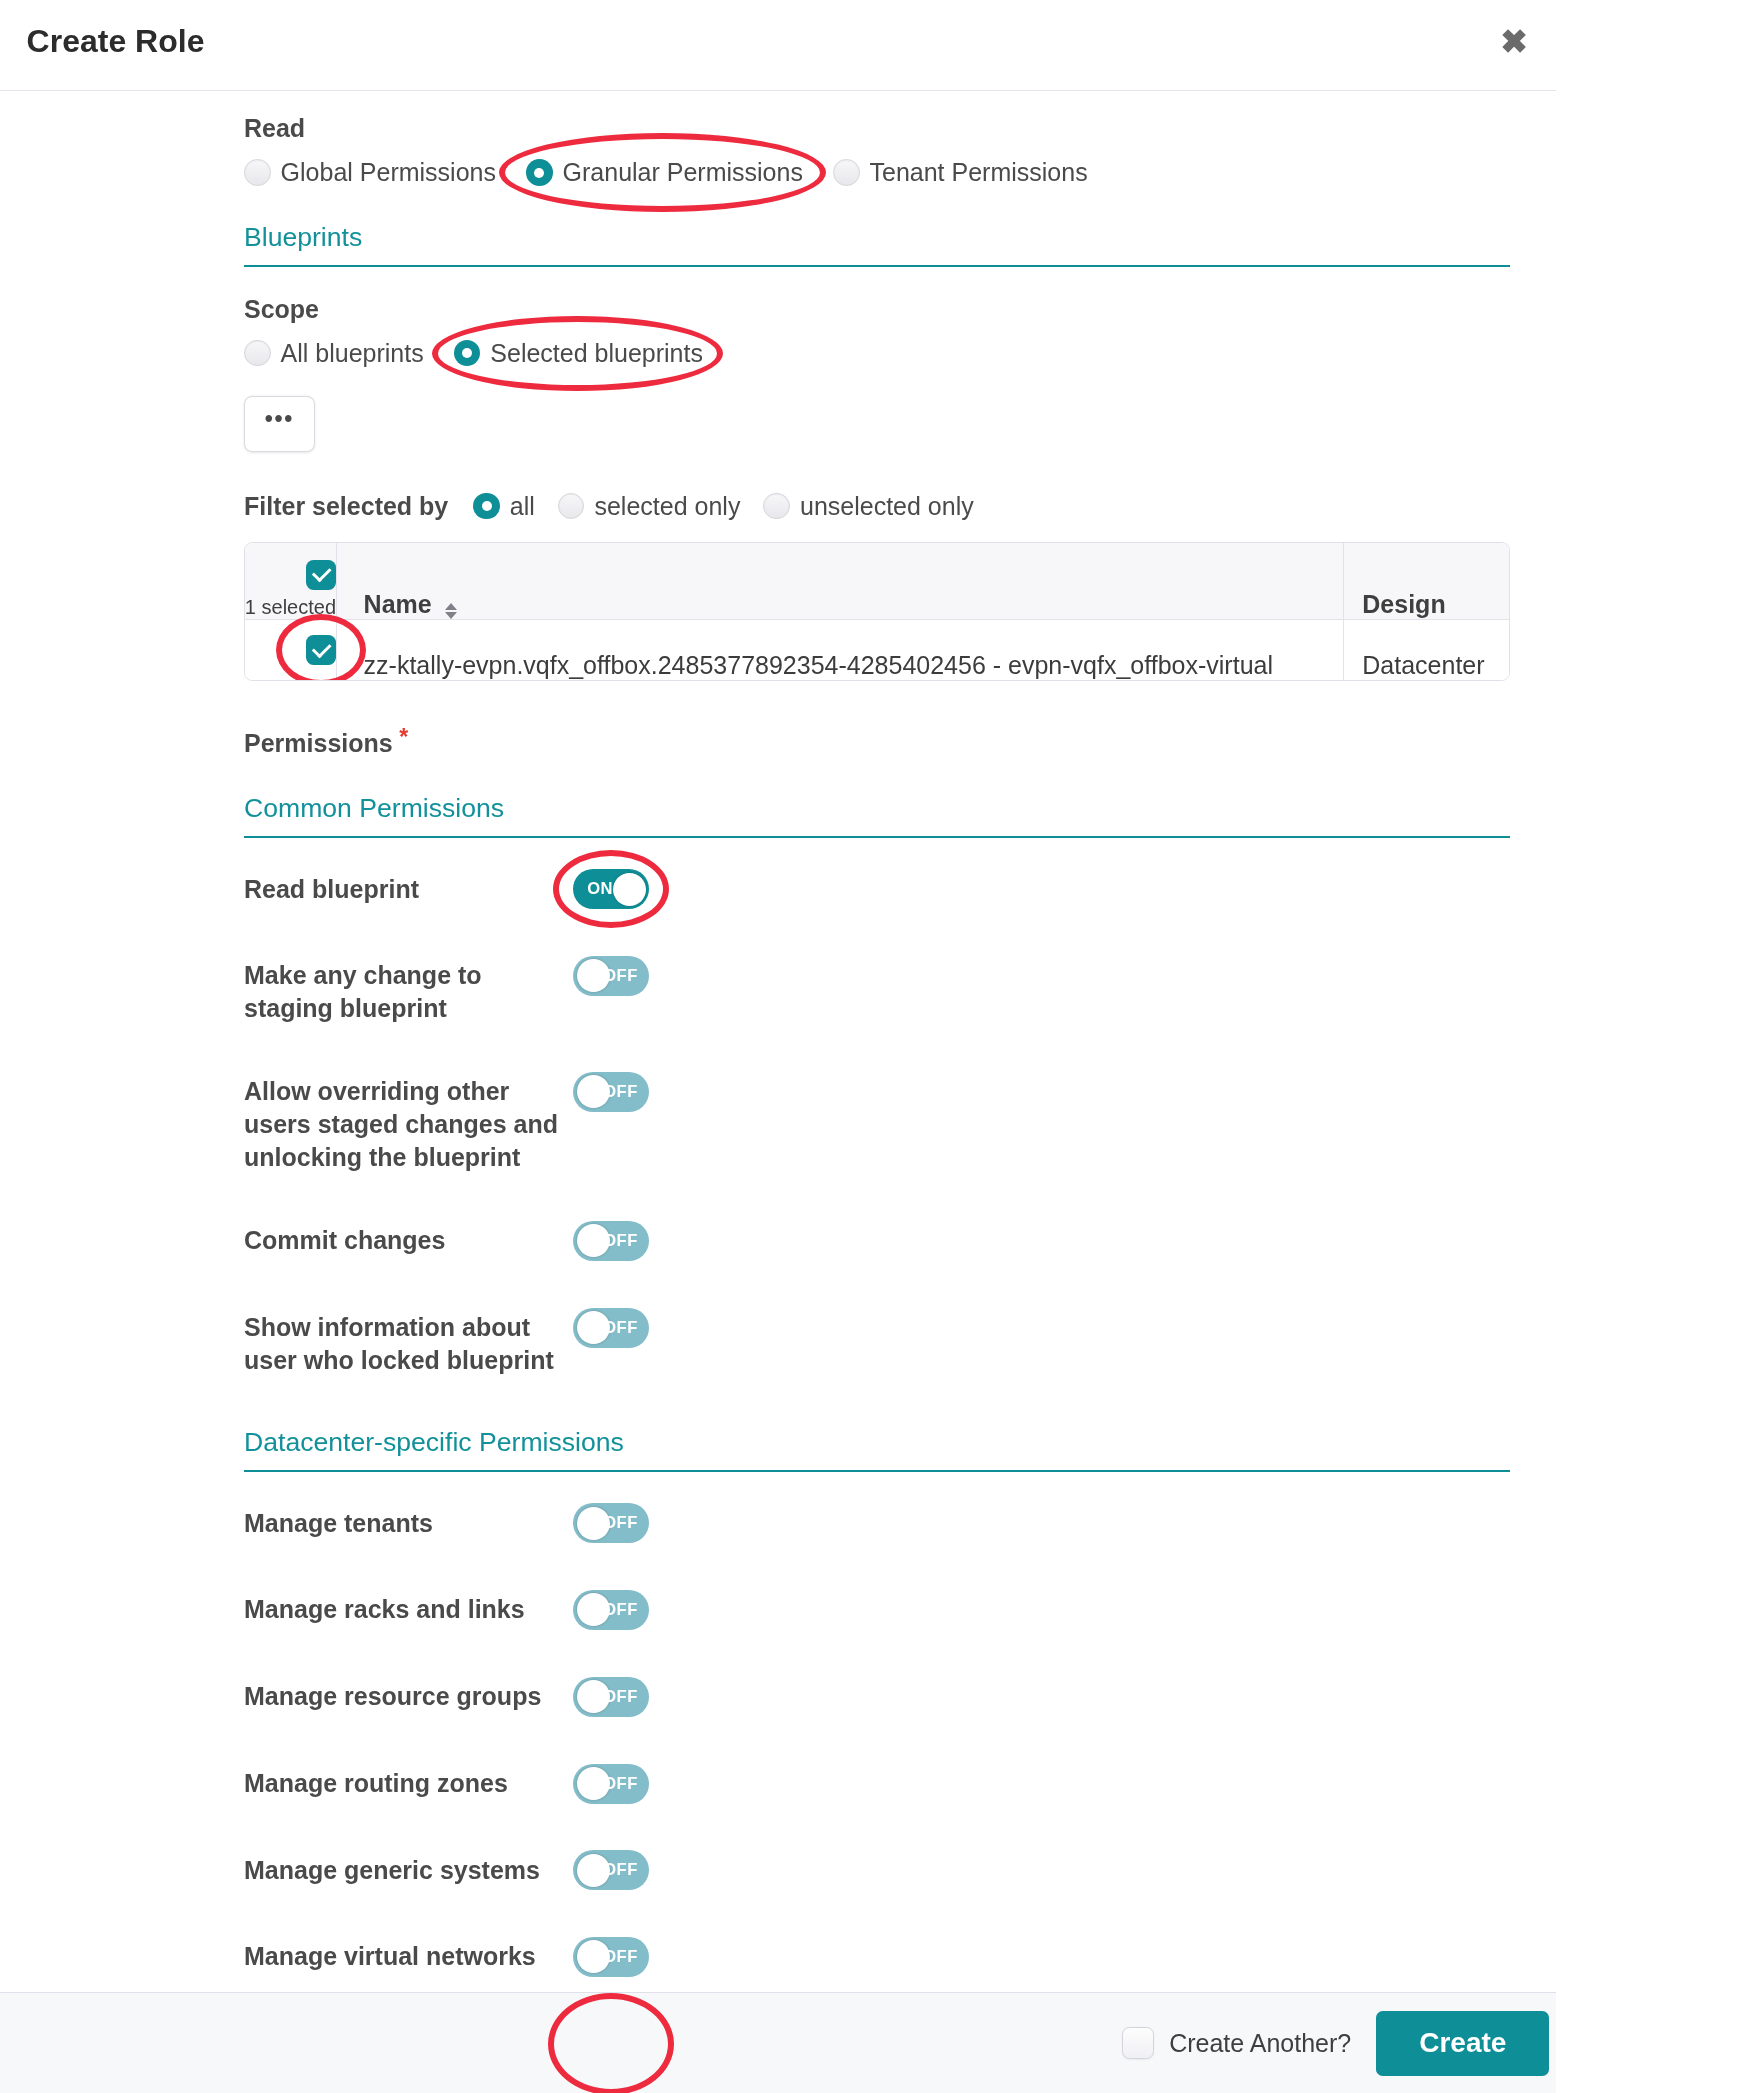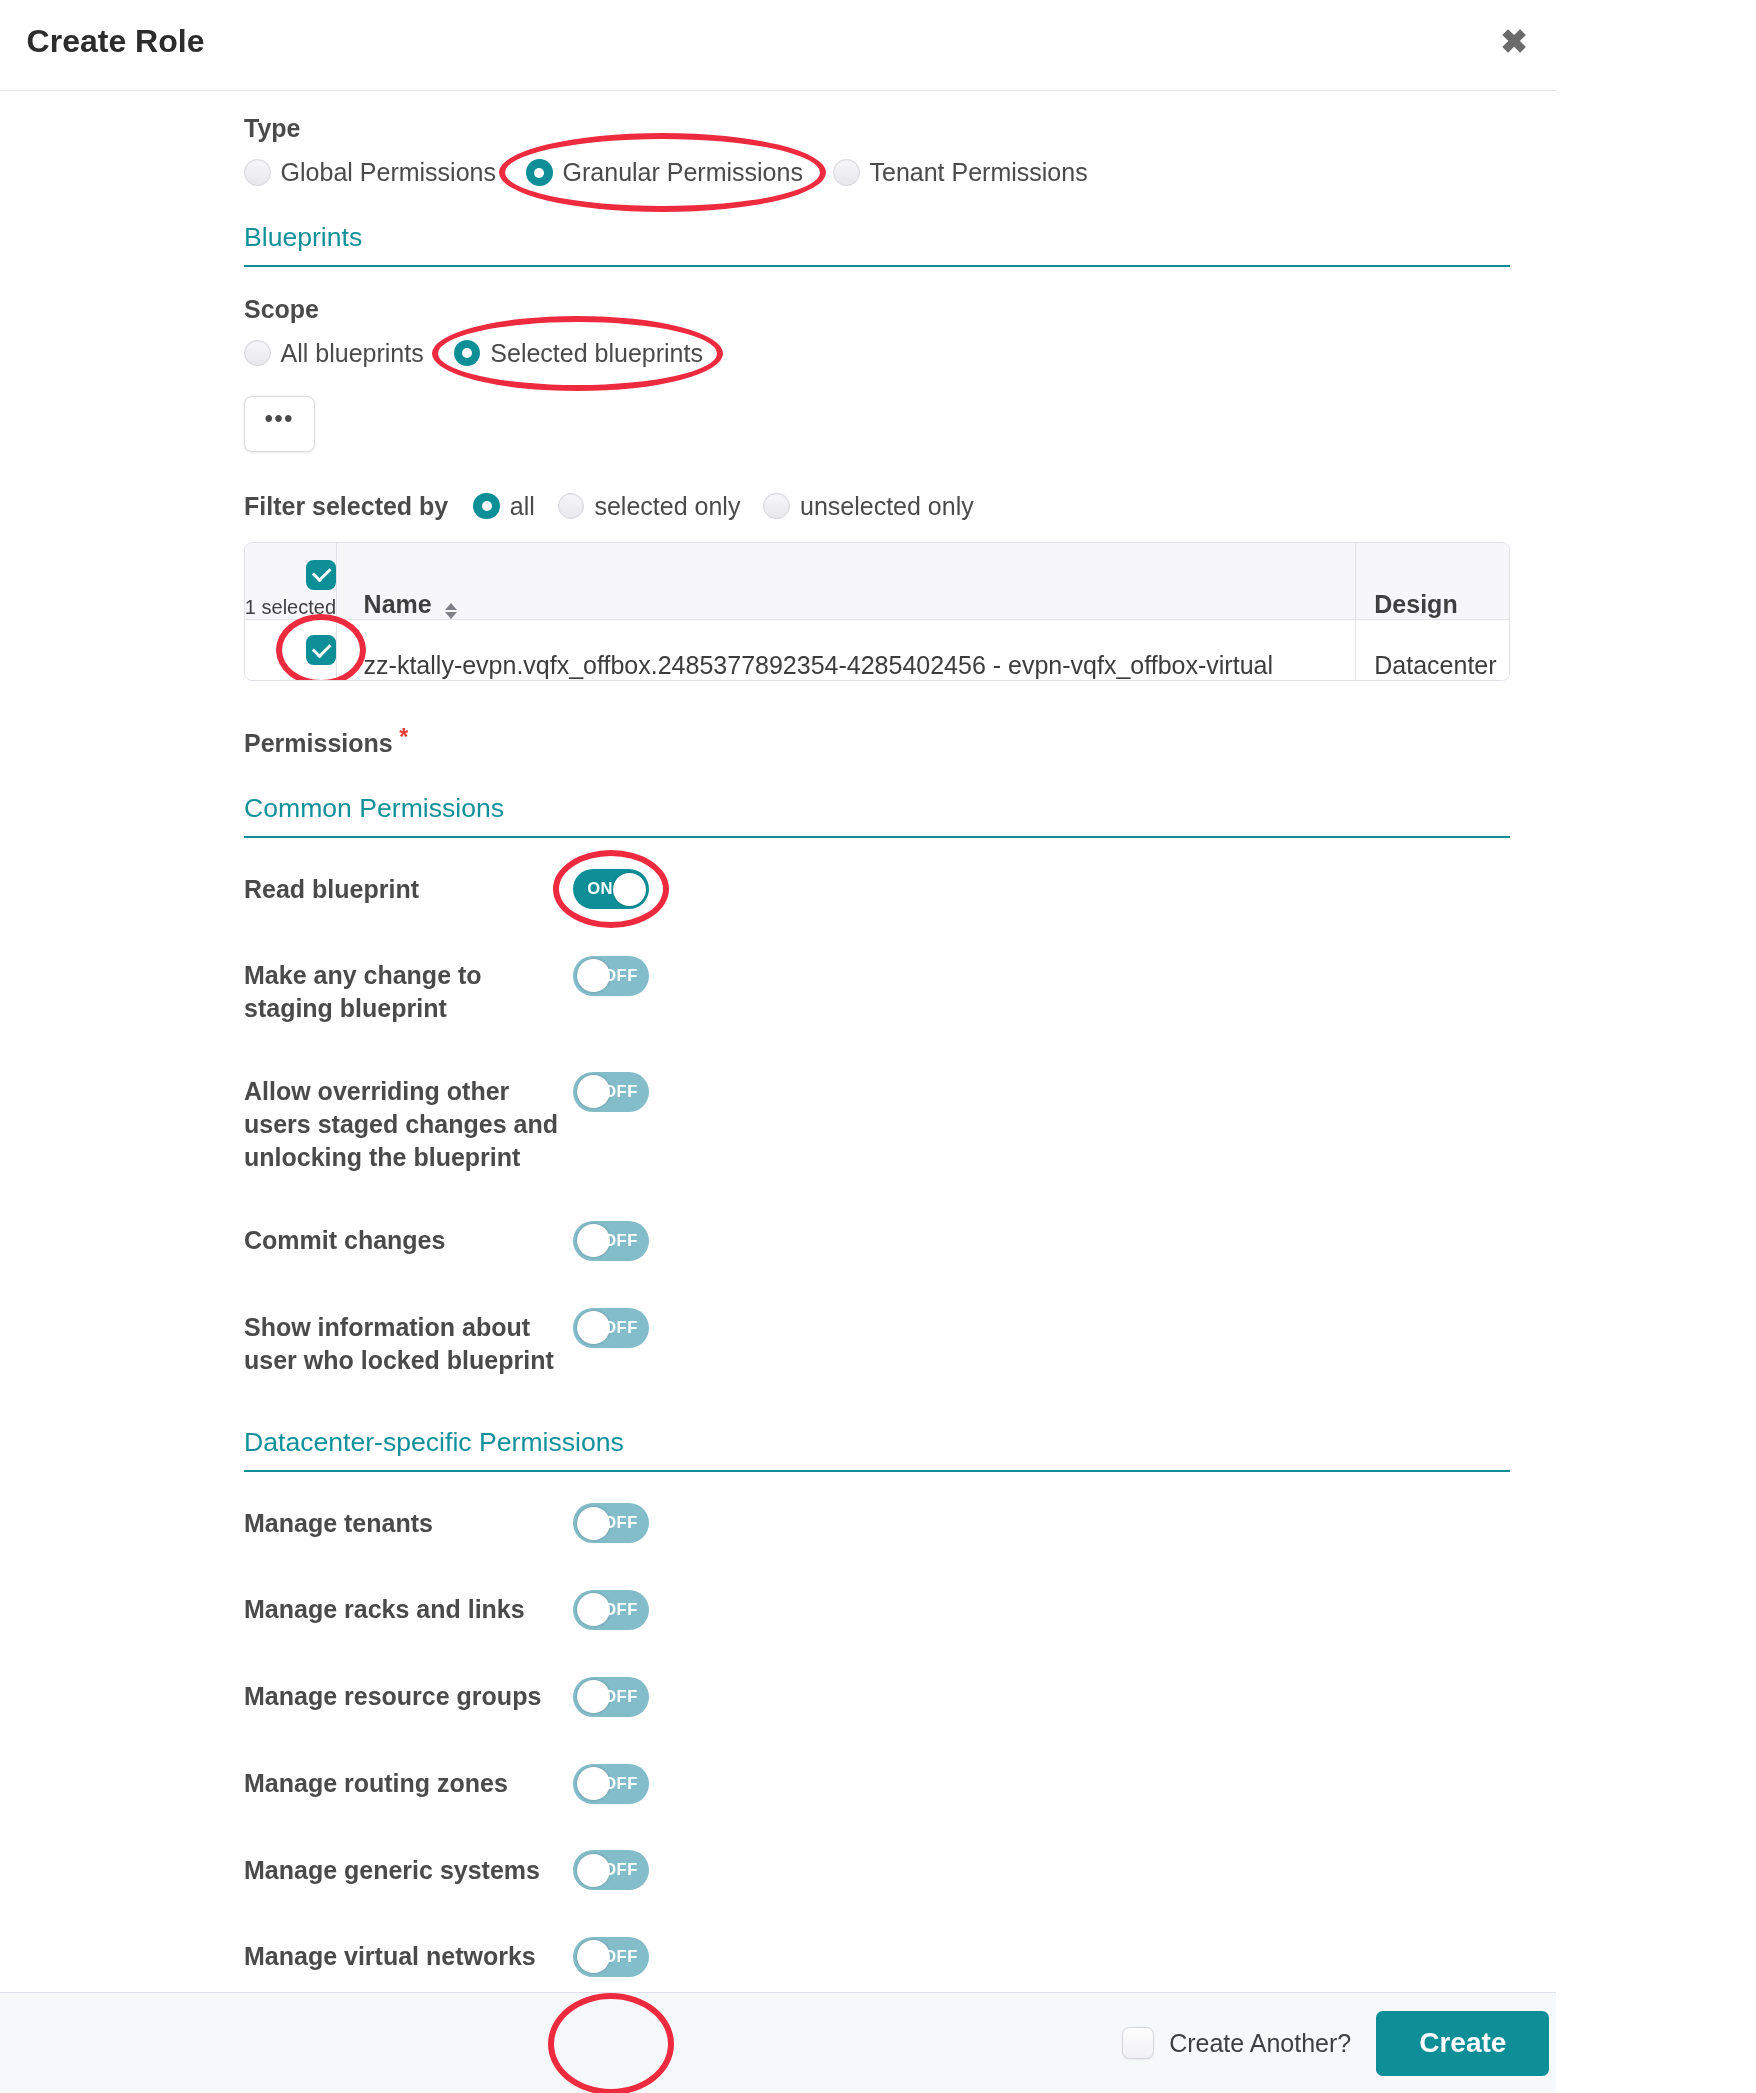--- a/index.html
+++ b/index.html
@@ -47,21 +47,21 @@
   
   .bp-table{margin-top:21.6px;border:0.8px solid #e0e0e8;border-radius:8.3px;overflow:hidden;width:100%;}
   .t-row{display:grid;grid-template-columns:91px 1fr 166px;}
   .t-head{background:var(--header-bg);border-bottom:0.8px solid var(--border);height:77px;}
   .t-body-row{background:#fff;height:60px;}
   .t-cell{display:flex;align-items:flex-end;}
   .t-cell.sep{border-left:0.8px solid var(--border);}
   .sel-col{flex-direction:column;justify-content:flex-start;padding-top:16.6px;}
   .sel-count{font-size:20px;color:#3f3f3f;margin-top:6.6px;white-space:nowrap;}
   .name-cell{padding-left:26.6px;font-size:25px;}
-  .design-cell{padding-left:18.3px;font-size:25px;margin-left:12px;}
+  .design-cell{padding-left:18.3px;font-size:25px;}
   .th-text{font-weight:700;color:#3f3f3f;}
   .cell-text{color:#3c3c3c;font-weight:400;white-space:nowrap;}
   .checkbox{width:30px;height:30px;border-radius:7.5px;background:var(--teal);position:relative;flex-shrink:0;}
   .checkbox::after{content:'';position:absolute;left:6.6px;top:7.5px;width:14px;height:7.5px;
     border-left:3.3px solid #fff;border-bottom:3.3px solid #fff;transform:rotate(-45deg);}
   .sort-icon{display:inline-flex;flex-direction:column;gap:2.5px;margin-left:13.3px;}
   .sort-icon .up{width:0;height:0;border-left:6.6px solid transparent;border-right:6.6px solid transparent;
     border-bottom:7.5px solid #808089;}
   .sort-icon .down{width:0;height:0;border-left:6.6px solid transparent;border-right:6.6px solid transparent;
     border-top:7.5px solid #808089;}
@@ -112,21 +112,21 @@
 
 <div class="modal">
 
   <div class="modal-header">
     <div class="modal-title">Create Role</div>
     <div class="close-btn">✖</div>
   </div>
 
   <div class="content">
 
-    <div class="field-label type-label">Type</div>
+    <div class="field-label type-label">Read</div>
     <div class="radio-row" id="type-options">
         <span class="radio-option">
           <span class="radio off"></span>
           <span class="opt-label">Global Permissions</span>
         </span>
         <span class="radio-option">
           <span class="radio on"></span>
           <span class="opt-label">Granular Permissions</span>
           <span class="ellipse el-radio1"></span>
         </span>

